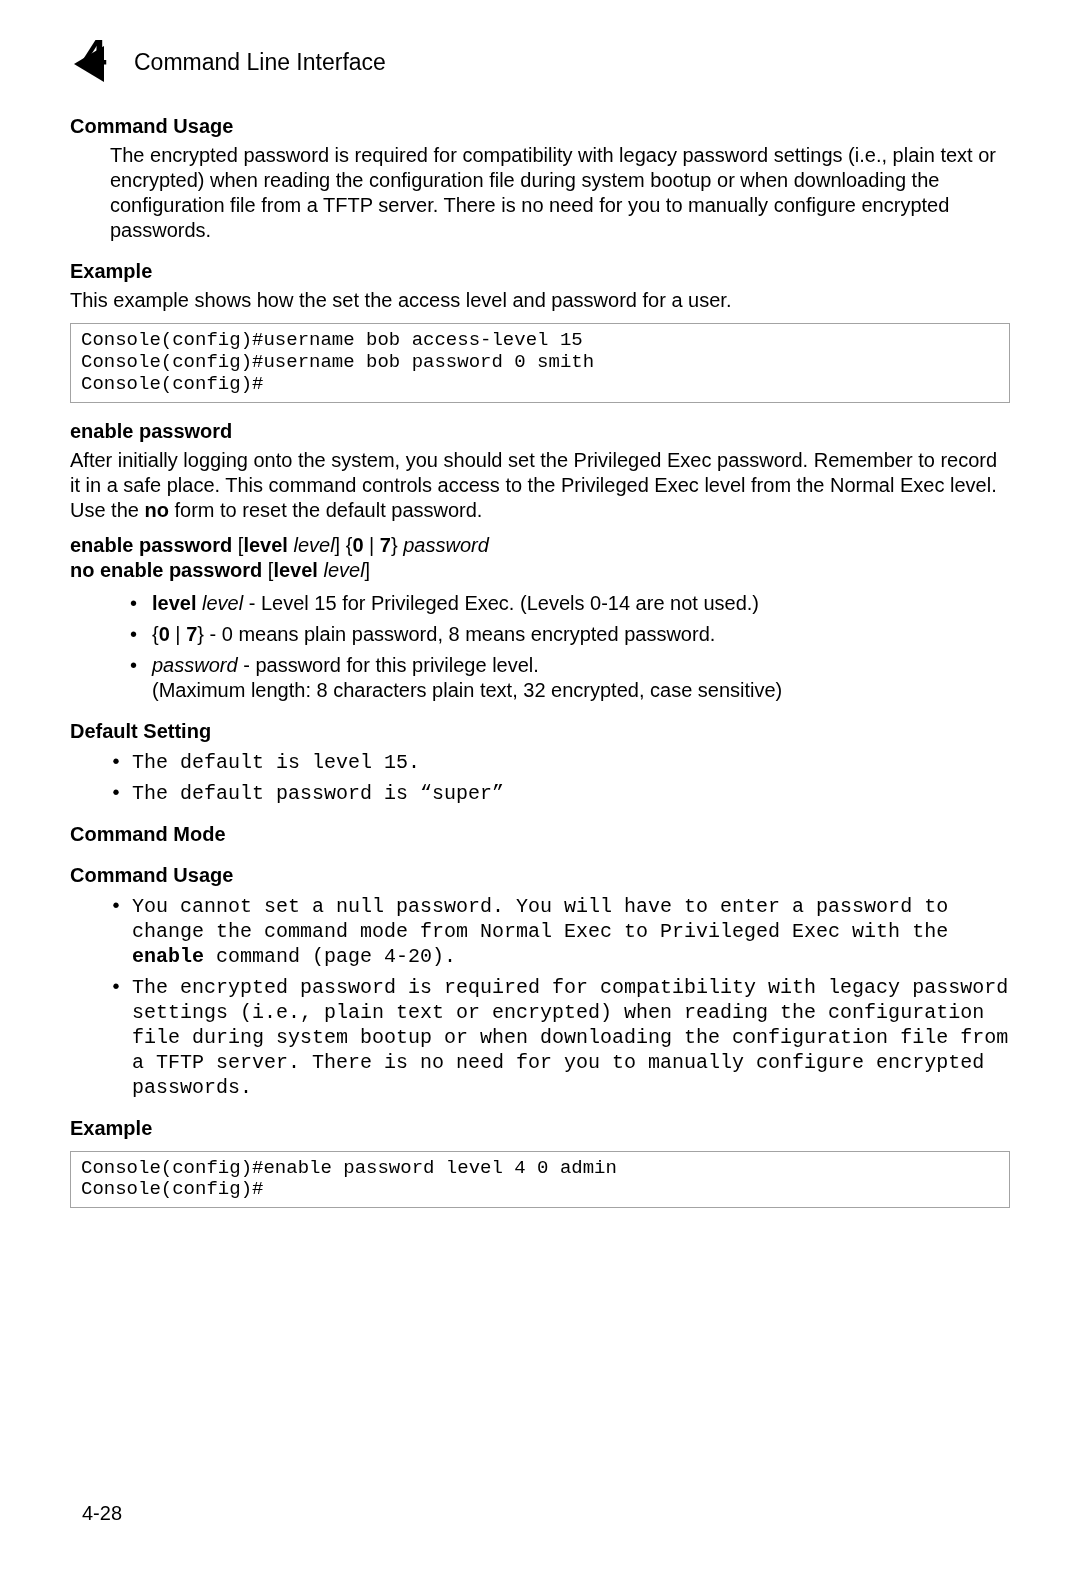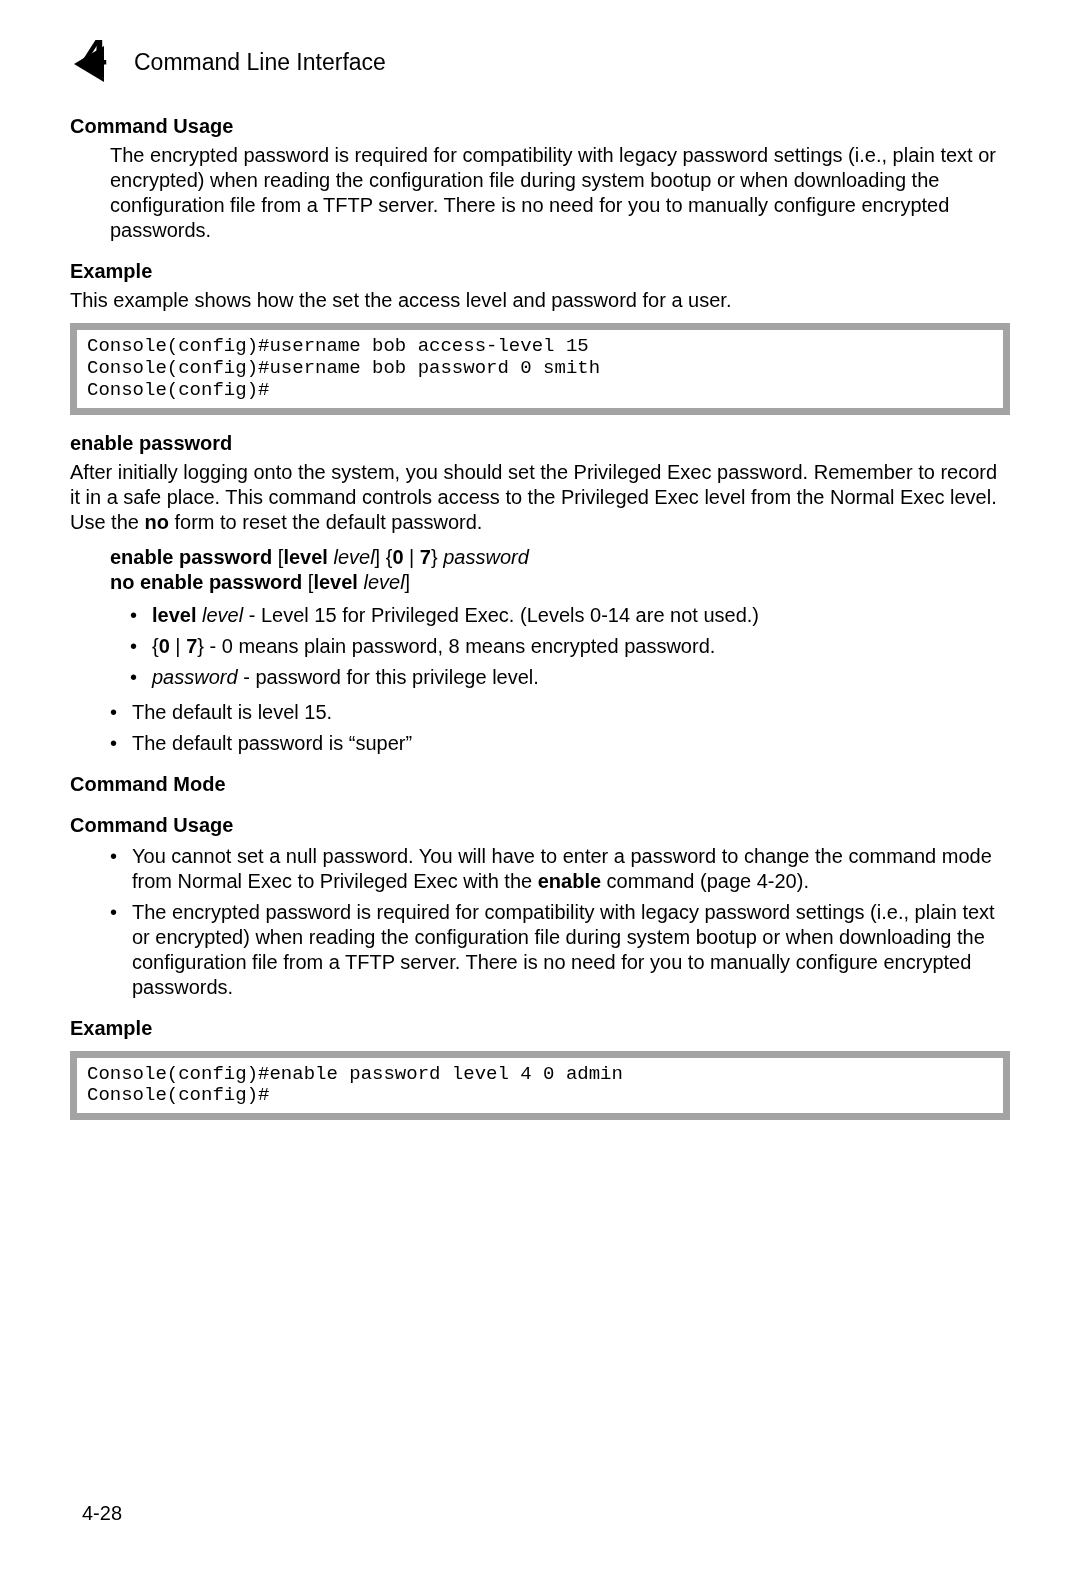--- a/index.html
+++ b/index.html
@@ -61,21 +61,21 @@
     margin-bottom: 4px;
   }
   .indent {
     margin-left: 40px;
   }
   .para {
     margin-top: 2px;
     margin-bottom: 10px;
   }
   .codebox {
-    border: 7px solid #a3a3a3;
+    border: 1px solid #a3a3a3;
     padding: 6px 10px;
     font-family: "Courier New", Courier, monospace;
     font-size: 19px;
     white-space: pre;
     margin: 10px 0 16px 0;
     line-height: 1.15;
   }
   ul.bullets {
     list-style: none;
     padding: 0;
@@ -90,25 +90,25 @@
   ul.bullets > li::before {
     content: "•";
     position: absolute;
     left: 0;
     top: 0;
     font-size: 20px;
     line-height: 1.25;
   }
   ul.bullets.small-indent > li {
     margin-left: 40px;
+    font-family: Liberation Mono, monospace;
   }
   .b { font-weight: 700; }
   .it { font-style: italic; }
   .syntax-indent {
-    margin-left: 40px;
     margin-bottom: 8px;
   }
   .pagenum {
     position: absolute;
     left: 82px;
     bottom: 44px;
     font-size: 20px;
   }
 </style>
 </head>
@@ -149,23 +149,25 @@
 
   <ul class="bullets">
     <li>
       <span class="b">level</span><span> </span><span class="it">level</span><span> - Level 15 for Privileged Exec. (Levels 0-14 are not used.)</span>
     </li>
     <li>
       <span>{</span><span class="b">0</span><span> | </span><span class="b">7</span><span>}</span><span> - 0 means plain password, 8 means encrypted password.</span>
     </li>
     <li>
       <span class="it">password</span><span> - password for this privilege level.</span><br>
+      <span>(Maximum length: 8 characters plain text, 32 encrypted, case sensitive)</span>
     </li>
   </ul>
 
+  <div class="section-heading">Default Setting</div>
   <ul class="bullets small-indent">
     <li>The default is level 15.</li>
     <li>The default password is “super”</li>
   </ul>
 
   <div class="section-heading">Command Mode</div>
 
   <div class="section-heading">Command Usage</div>
   <ul class="bullets small-indent">
     <li>

